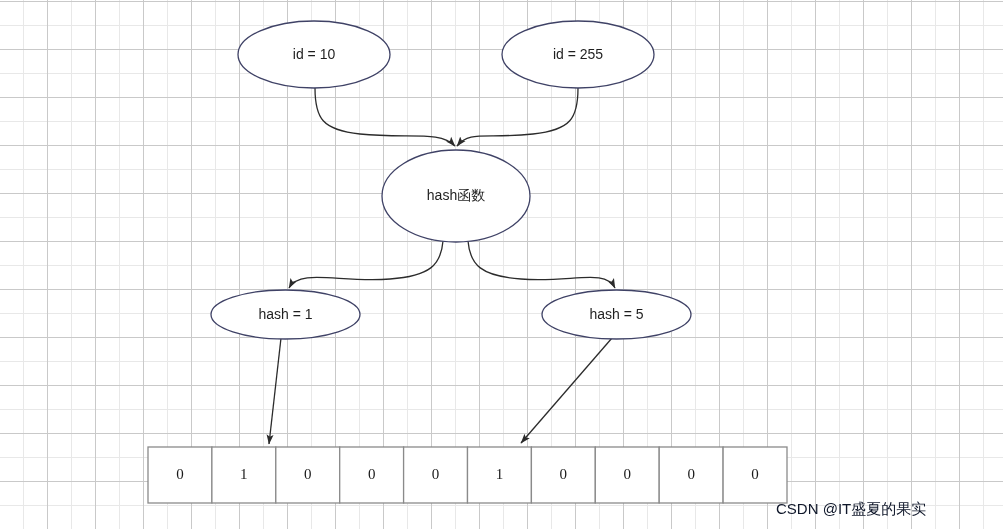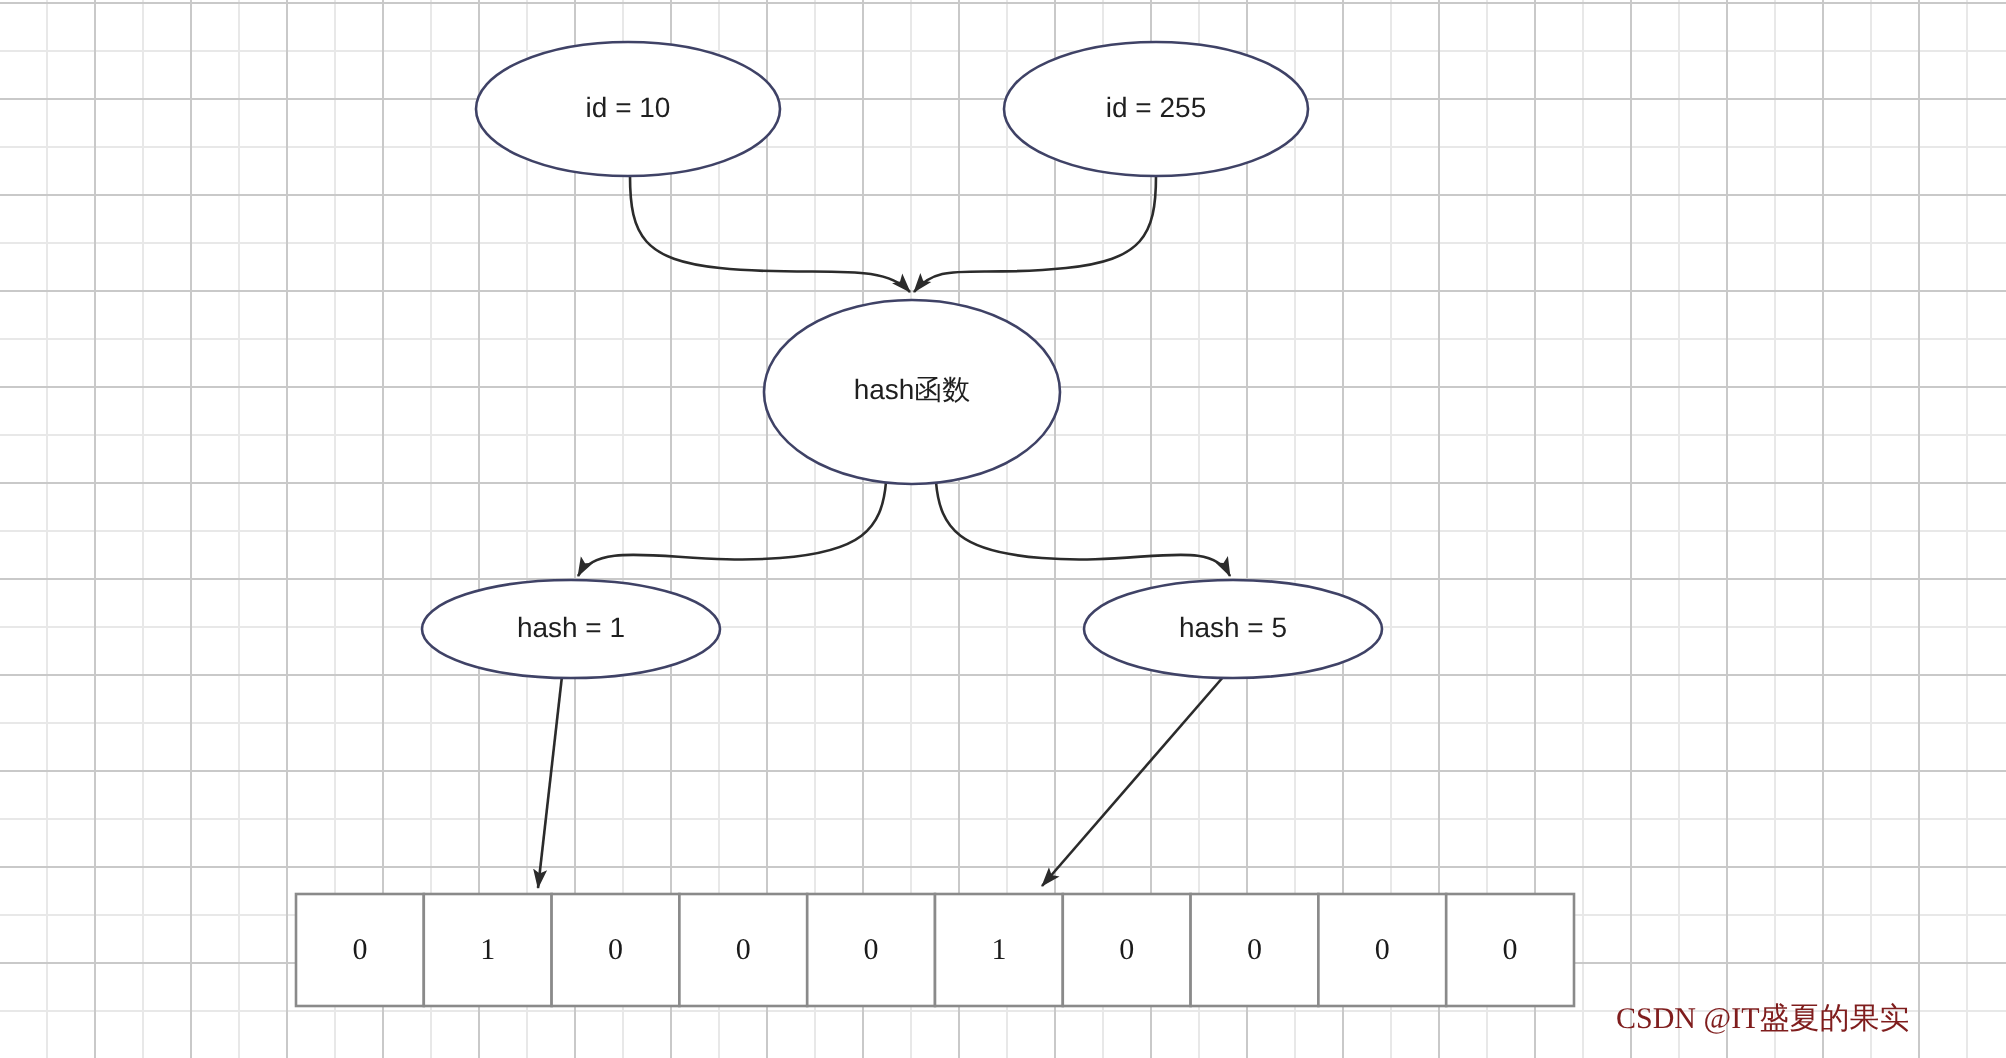--- a/index.html
+++ b/index.html
@@ -37,24 +37,24 @@
     font-family:"Liberation Serif","DejaVu Serif",serif;
     text-anchor:middle;
     dominant-baseline:middle;
     user-select:none;
   }
   .ellipse-shape{fill:#ffffff;stroke:#3f4266;stroke-width:1.3;}
   .edge{fill:none;stroke:#2b2b2b;stroke-width:1.3;}
   .cell-rect{fill:#ffffff;stroke:#8a8a8a;stroke-width:1.3;}
   #watermark{
     position:absolute;
-    left:808px;top:500px;
+    left:776px;top:500px;
     font-size:15px;
-    color:#7f1d1d;
-    font-family:Liberation Serif, serif;
+    color:#0f172a;
+    font-family:Liberation Sans, sans-serif;
     white-space:nowrap;
     user-select:none;
   }
 </style>
 </head>
 <body>
 
 <div id="canvas"></div>
 
 <svg id="diagram" viewBox="0 0 1003 529" xmlns="http://www.w3.org/2000/svg">

